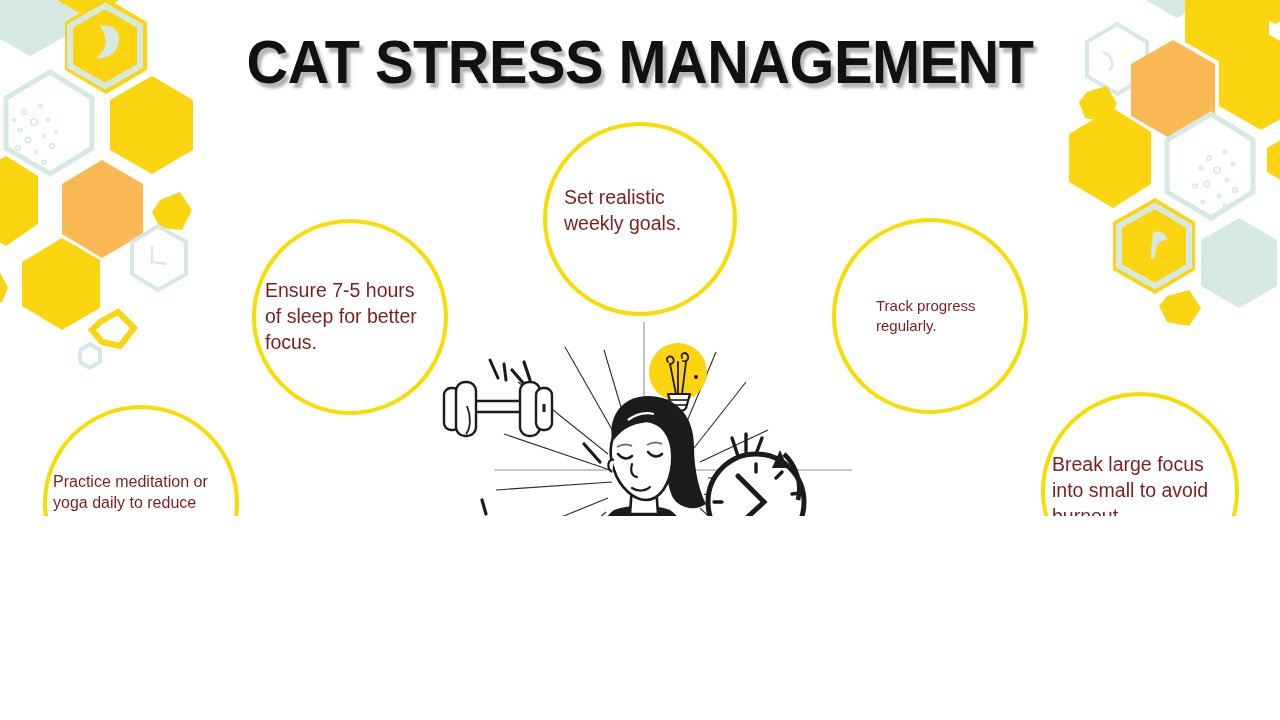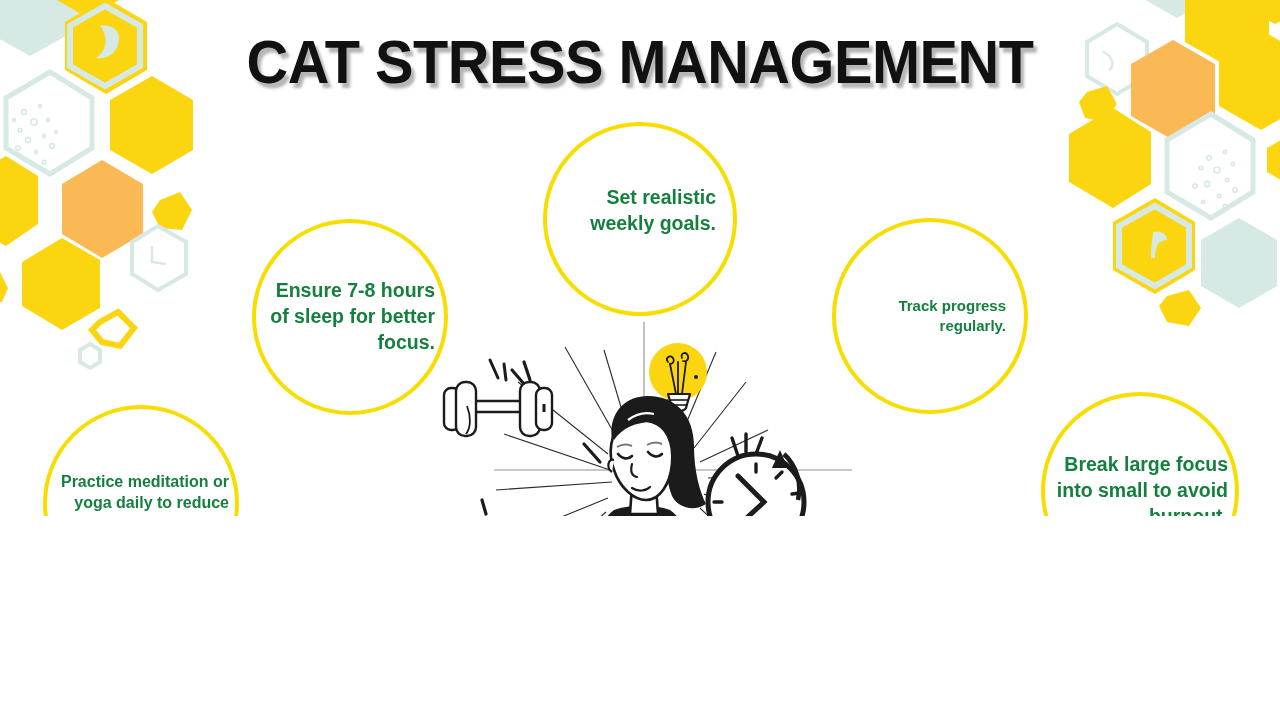--- a/index.html
+++ b/index.html
@@ -44,23 +44,23 @@
     border-radius: 50%;
     border: 4px solid #F7DE00;
     background: #ffffff;
     display: flex;
     align-items: center;
     justify-content: center;
     z-index: 6;
   }
   .bubble .btext {
     font-family: "Liberation Sans", sans-serif;
-    font-weight: 700;
-    color: #15803d;
-    text-align: right;
+    font-weight: 400;
+    color: #7f1d1d;
+    text-align: left;
     line-height: 1.33;
     padding: 0 6px;
   }
 
   #bubble-goals      { left: 543px; top: 122px; width: 194px; height: 194px; }
   #bubble-goals .btext { font-size: 19.5px; margin-top: -16px; width: 152px; }
 
   #bubble-sleep      { left: 252px; top: 219px; width: 196px; height: 196px; }
   #bubble-sleep .btext { font-size: 19.5px; width: 170px; }
 
@@ -421,21 +421,21 @@
         </g>
       </g>
     </svg>
   </div>
 
   <div class="bubble" id="bubble-goals">
     <div class="btext">Set realistic weekly goals.</div>
   </div>
 
   <div class="bubble" id="bubble-sleep">
-    <div class="btext">Ensure 7-8 hours of sleep for better focus.</div>
+    <div class="btext">Ensure 7-5 hours of sleep for better focus.</div>
   </div>
 
   <div class="bubble" id="bubble-track">
     <div class="btext">Track progress regularly.</div>
   </div>
 
   <div class="bubble" id="bubble-break">
     <div class="btext">Break large focus into small to avoid burnout.</div>
   </div>
 

